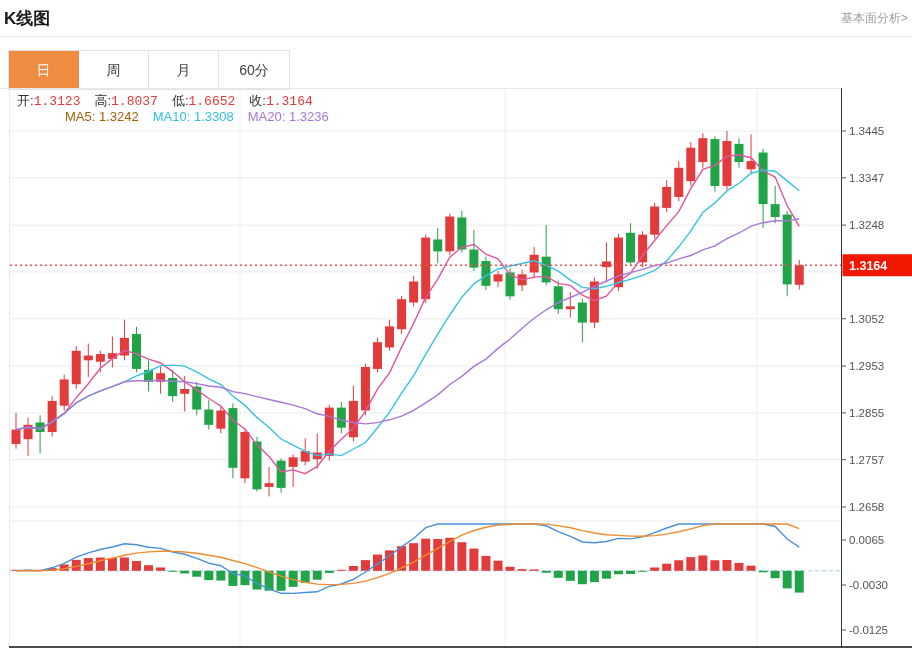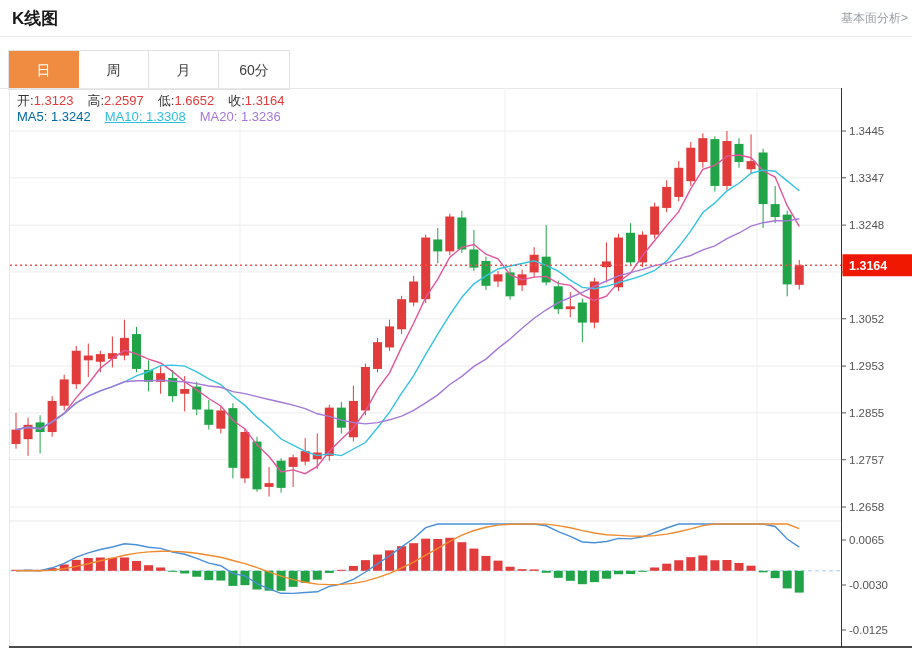--- a/index.html
+++ b/index.html
@@ -1,37 +1,37 @@
 <!DOCTYPE html>
 <html><head>
 <meta charset="utf-8">
 <style>
   html,body{margin:0;padding:0;background:#fff;}
   .page{position:relative;width:912px;height:651px;background:#fff;overflow:hidden;
         font-family:"Liberation Sans","DejaVu Sans",sans-serif;}
   
   .header{position:absolute;left:0;top:0;width:912px;height:36px;border-bottom:1px solid #ebebeb;}
-  .page-title{position:absolute;left:12px;top:7px;font-size:17px;font-weight:bold;color:#1a1a1a;}
+  .page-title{position:absolute;left:4px;top:7px;font-size:17px;font-weight:bold;color:#1a1a1a;}
   .fund-link{position:absolute;right:4px;top:10px;font-size:12px;color:#9aa0a6;text-decoration:none;cursor:pointer;}
   
   .tab-row{position:absolute;left:8px;top:50px;height:38px;display:flex;border:1px solid #e2e2e2;background:#fff;}
   .tab{width:70px;height:38px;line-height:38px;text-align:center;font-size:14px;color:#404040;
        border-right:1px solid #e2e2e2;cursor:pointer;box-sizing:border-box;background:#fff;}
   .tab:last-child{border-right:none;}
   .tab.selected{background:#f08c42;color:#fff;border-color:#f08c42;}
   
   .chart-wrap{position:absolute;left:0;top:88px;width:912px;height:563px;}
   svg{display:block;}
   
   .overlay-row{position:absolute;font-size:13px;white-space:nowrap;}
   .ohlc-row{left:17px;top:4px;color:#333;}
-  .ohlc-row .val{color:#e23b3b;margin-right:14px;}
+  .ohlc-row .val{color:#e23b3b;margin-right:14px;font-family:Liberation Mono, monospace;}
   .ma-row{left:17px;top:21px;}
   .ma-row .grp{margin-right:14px;}
-  .ma5{color:#0369a1;} .ma10{color:#2fc0de;text-decoration:underline;} .ma20{color:#a678d8;}
+  .ma5{color:#a16207;margin-left:48px;} .ma10{color:#2fc0de;} .ma20{color:#a678d8;}
   .macd-row{left:17px;top:434px;}
   .macd-row .grp{margin-right:16px;}
   .macd-red{color:#e23b3b;} .diff-blue{color:#4a90d9;} .dea-orange{color:#ef8b2f;}
 </style>
 </head>
 <body>
 
 <div class="page">
 
   <div class="header">
@@ -292,21 +292,21 @@
         <text x="849" y="456" fill="#555555" font-size="11.5" font-family="&quot;Liberation Sans&quot;,sans-serif" font-weight="normal">0.0065</text>
         <line x1="841" y1="497" x2="846" y2="497" stroke="#555" stroke-width="1"></line>
         <text x="849" y="501" fill="#555555" font-size="11.5" font-family="&quot;Liberation Sans&quot;,sans-serif" font-weight="normal">-0.0030</text>
         <line x1="841" y1="542" x2="846" y2="542" stroke="#555" stroke-width="1"></line>
         <text x="849" y="546" fill="#555555" font-size="11.5" font-family="&quot;Liberation Sans&quot;,sans-serif" font-weight="normal">-0.0125</text>
         <rect x="842.5" y="166.2515883100382" width="69.5" height="22" fill="#f01800"></rect>
         <text x="849" y="181.7515883100382" fill="#fff" font-size="12.5" font-family="&quot;Liberation Sans&quot;,sans-serif" font-weight="bold">1.3164</text>
       </svg>
 
     <div class="overlay-row ohlc-row">
-      <span class="lbl">开:</span><span class="val">1.3123</span><span class="lbl">高:</span><span class="val">2.2597</span><span class="lbl">低:</span><span class="val">1.6652</span><span class="lbl">收:</span><span class="val">1.3164</span>
+      <span class="lbl">开:</span><span class="val">1.3123</span><span class="lbl">高:</span><span class="val">1.8037</span><span class="lbl">低:</span><span class="val">1.6652</span><span class="lbl">收:</span><span class="val">1.3164</span>
     </div>
 
     <div class="overlay-row ma-row">
       <span class="grp ma5"><span>MA5:</span> <span>1.3242</span></span><span class="grp ma10"><span>MA10:</span> <span>1.3308</span></span><span class="grp ma20"><span>MA20:</span> <span>1.3236</span></span>
     </div>
 
   </div>
 
 </div>
 

